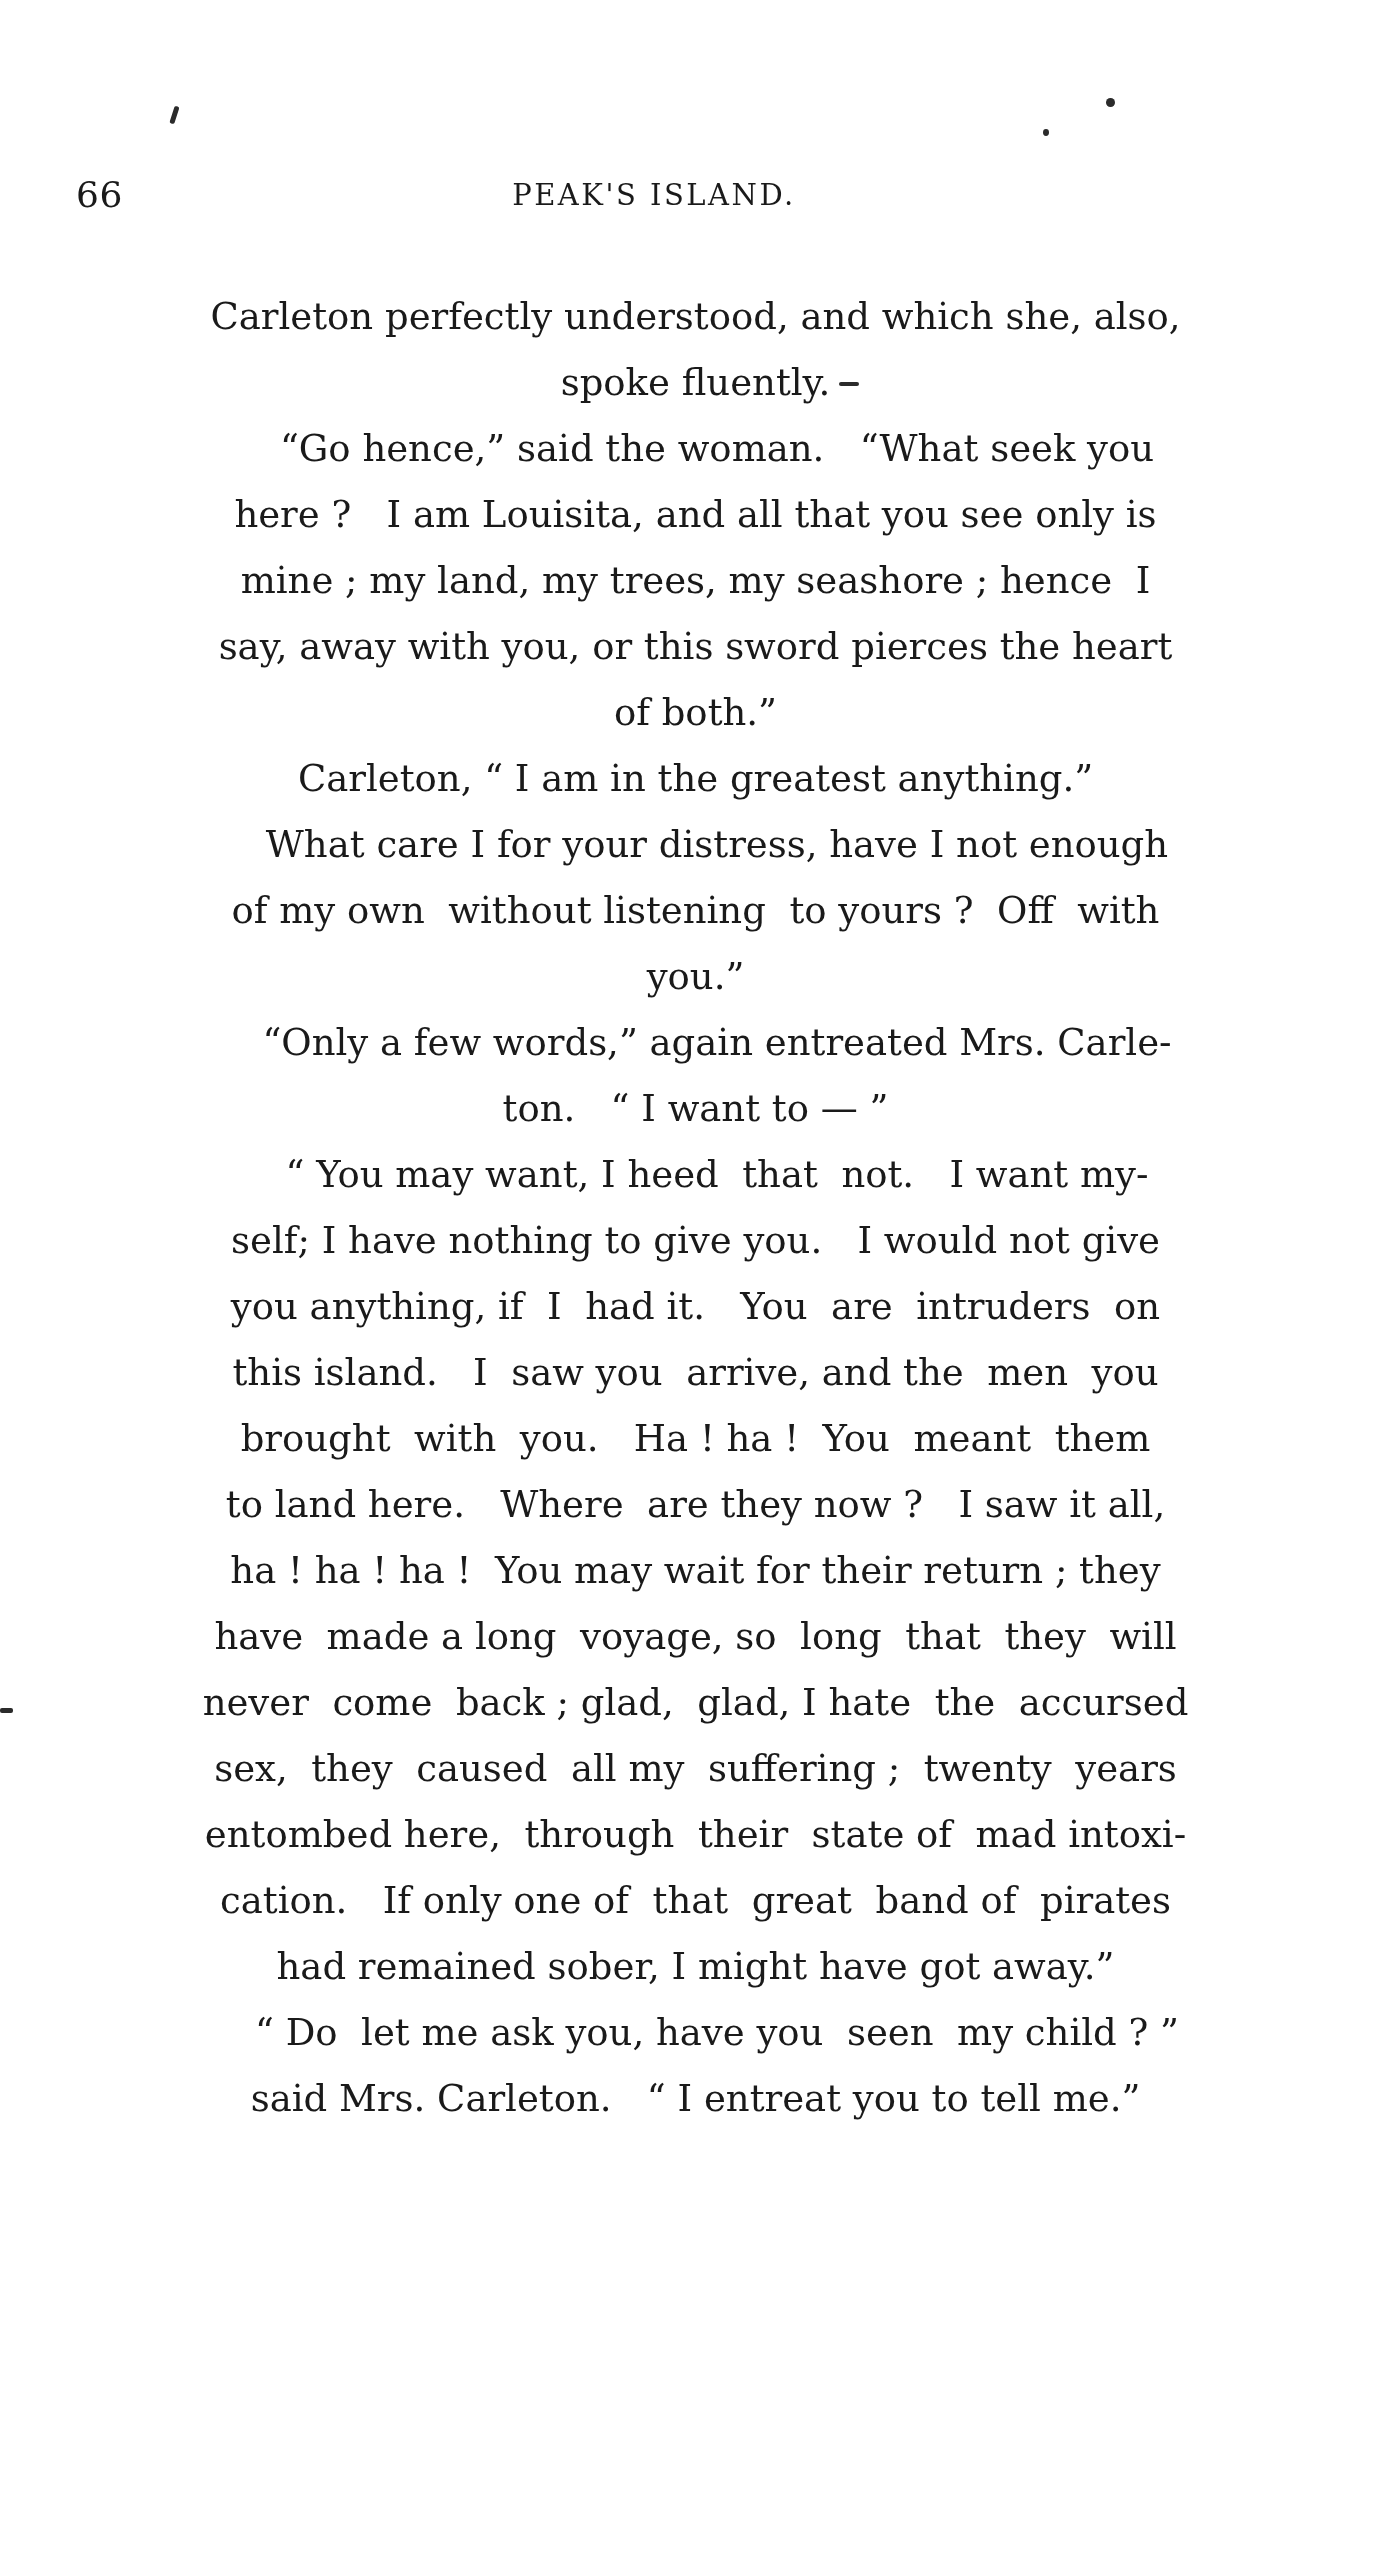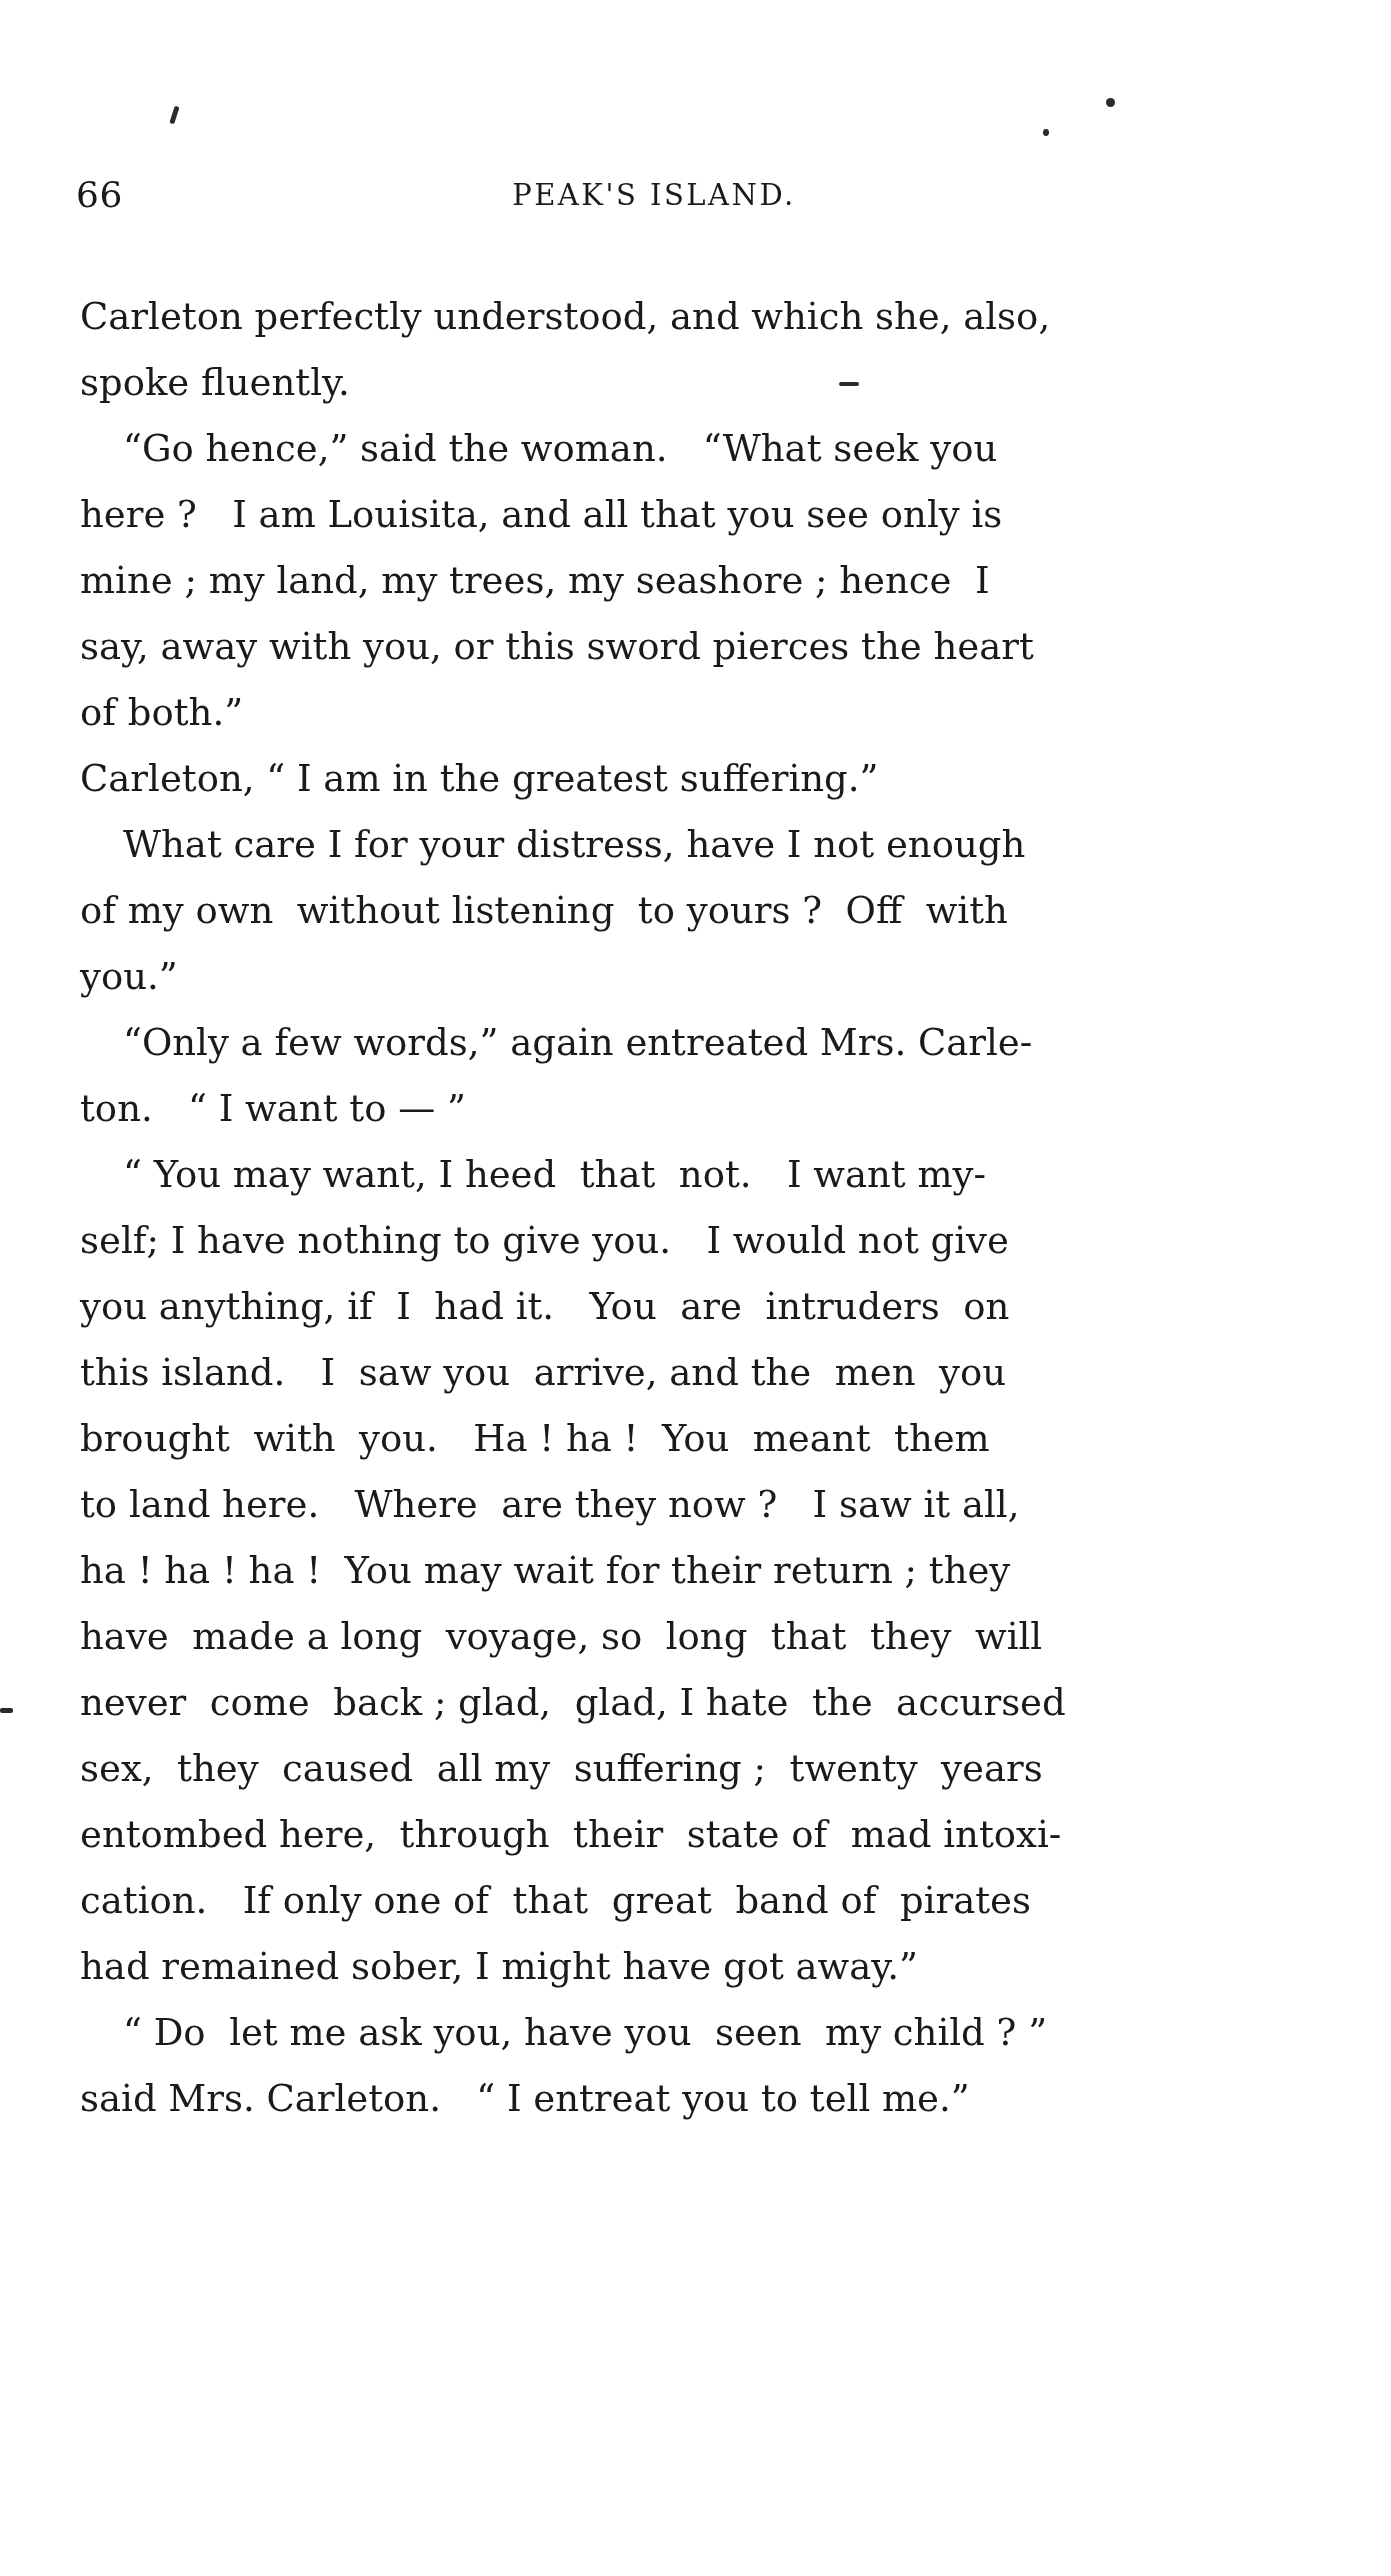--- a/index.html
+++ b/index.html
@@ -55,20 +55,21 @@
     font-size: 29px;
     letter-spacing: 2.5px;
     padding-right: 84px;
     box-sizing: border-box;
   }
   .body-text {
     position: absolute;
     left: 80px;
     top: 284px;
     width: 1231px;
+    text-align: center;
   }
   .line {
     font-size: 37px;
     line-height: 66px;
     white-space: pre;
     letter-spacing: 0px;
   }
   .indent {
     display: inline-block;
     width: 43px;
@@ -96,21 +97,21 @@
         <div class="line"><span>spoke fluently.</span></div>
       </div>
       <div class="paragraph">
         <div class="line"><span class="indent"></span><span>“Go hence,” said the woman.   “What seek you</span></div>
         <div class="line"><span>here ?   I am Louisita, and all that you see only is</span></div>
         <div class="line"><span>mine ; my land, my trees, my seashore ; hence  I</span></div>
         <div class="line"><span>say, away with you, or this sword pierces the heart</span></div>
         <div class="line"><span>of both.”</span></div>
       </div>
       <div class="paragraph">
-        <div class="line"><span>Carleton, “ I am in the greatest suffering.”</span></div>
+        <div class="line"><span>Carleton, “ I am in the greatest anything.”</span></div>
       </div>
       <div class="paragraph">
         <div class="line"><span class="indent"></span><span>What care I for your distress, have I not enough</span></div>
         <div class="line"><span>of my own  without listening  to yours ?  Off  with</span></div>
         <div class="line"><span>you.”</span></div>
       </div>
       <div class="paragraph">
         <div class="line"><span class="indent"></span><span>“Only a few words,” again entreated Mrs. Carle-</span></div>
         <div class="line"><span>ton.   “ I want to — ”</span></div>
       </div>

